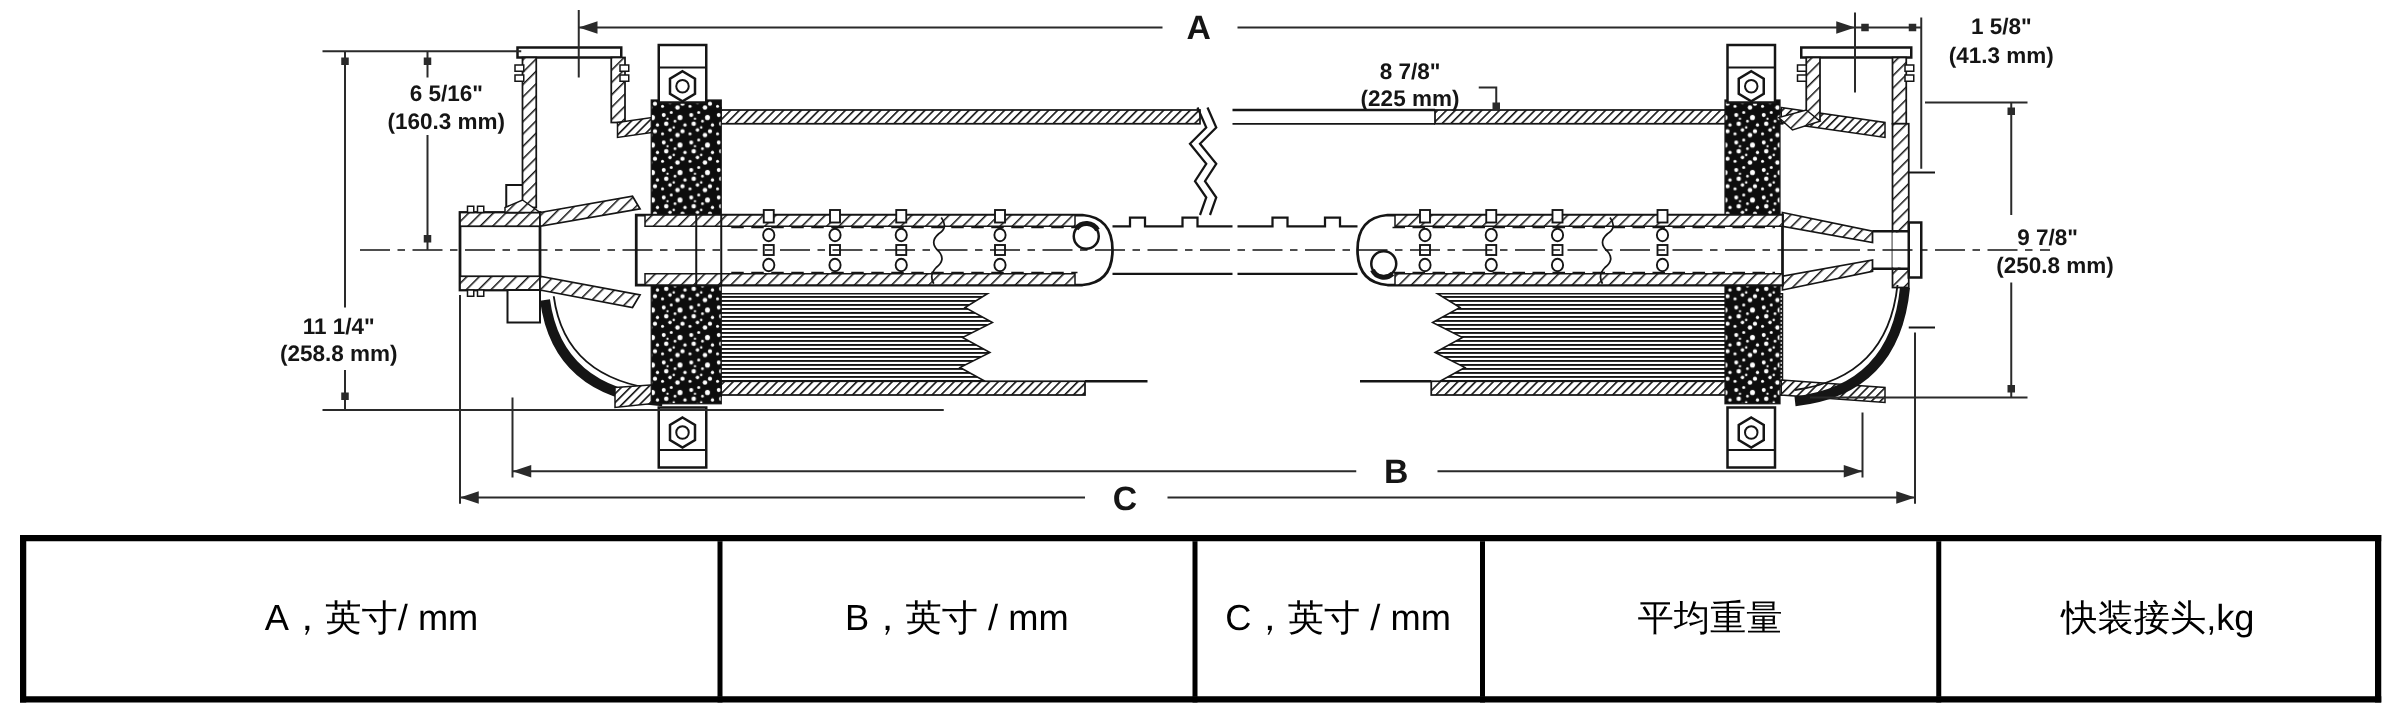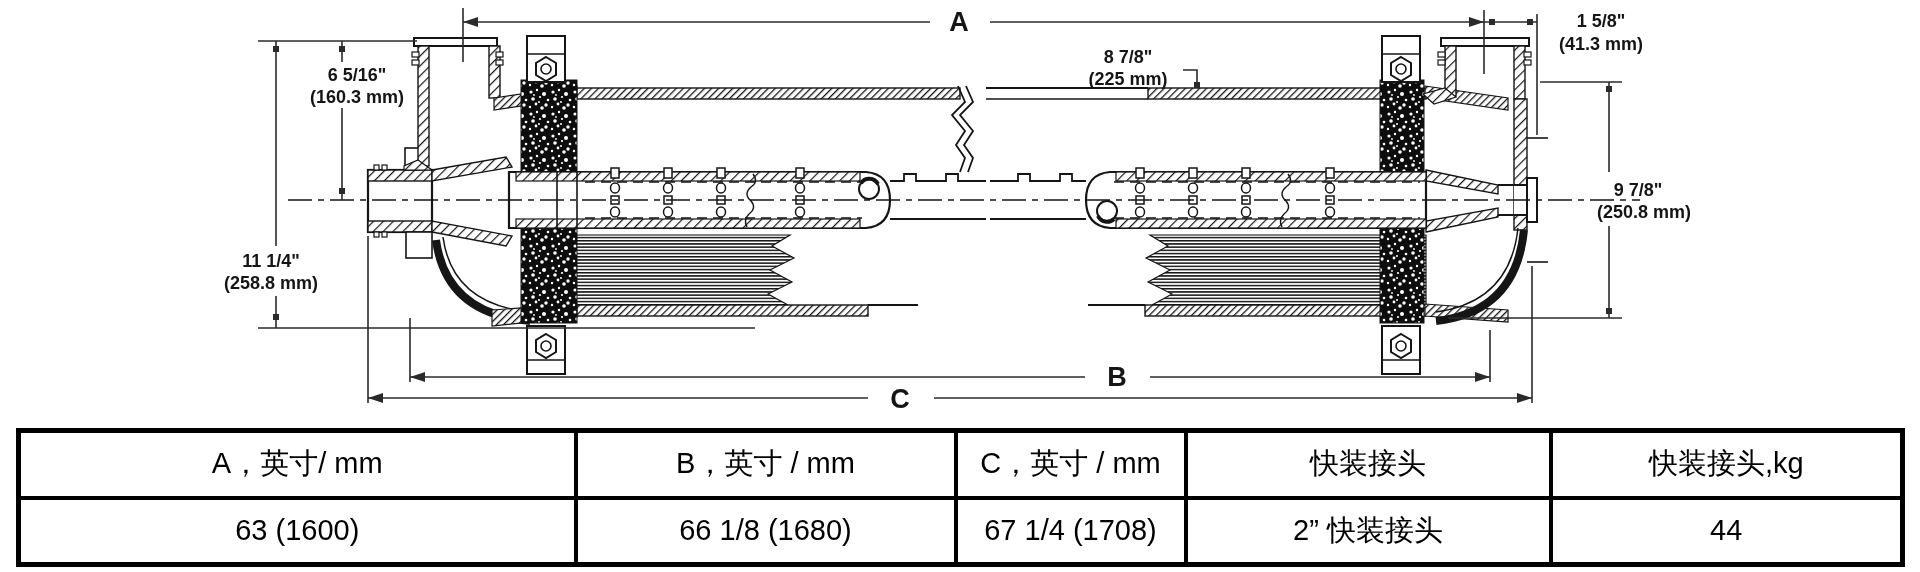--- a/index.html
+++ b/index.html
@@ -342,26 +342,19 @@
         <col class="c2">
         <col class="c3">
         <col class="c4">
         <col class="c5">
     </colgroup>
     <tbody>
         <tr class="hdr">
       <th>A，英寸/ mm</th>
       <th>B，英寸 / mm</th>
       <th>C，英寸 / mm</th>
-      <th>快装接头</th>
+      <th>平均重量</th>
       <th>快装接头,kg</th>
-    </tr>
-    <tr class="dat">
-      <td>63 (1600)</td>
-      <td>66 1/8 (1680)</td>
-      <td>67 1/4 (1708)</td>
-      <td>2” 快装接头</td>
-      <td>44</td>
     </tr>
   </tbody>
     </table>
 
 </div>
 
 </body></html>

